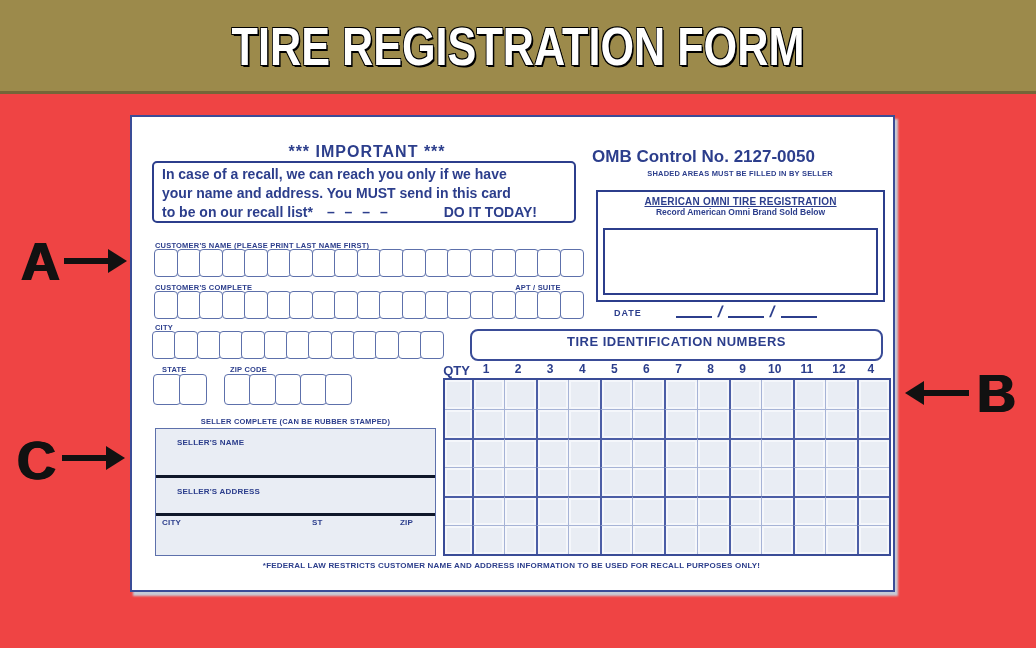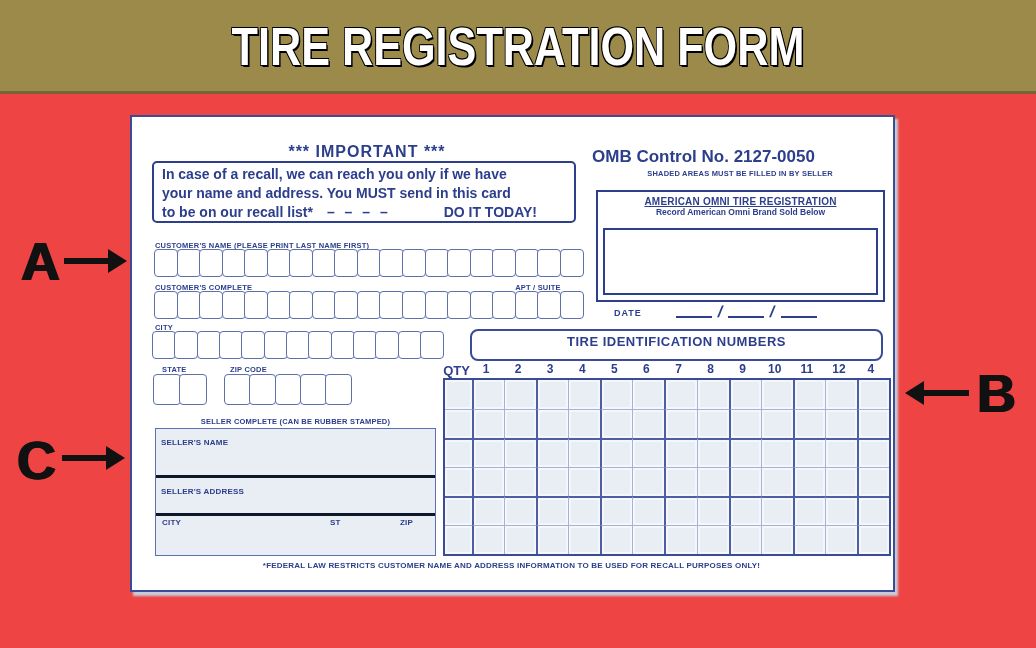--- a/index.html
+++ b/index.html
@@ -24,21 +24,21 @@
   .imp-l3{display:flex;align-items:center;}
   .imp-dash{margin-left:14px;letter-spacing:3px;font-weight:700;}
   .imp-cta{margin-left:auto;margin-right:29px;}
   
   .boxrow{position:absolute;display:flex;}
   .cbox{flex:1;border:1.5px solid #5d70ab;border-radius:4px;margin-left:-1.5px;background:#fff;}
   .cbox:first-child{margin-left:0;}
   
   .seller-box{left:23px;top:311px;width:281px;height:128px;border:1px solid #5d70ab;
               background:#e9edf4;box-sizing:border-box;display:flex;flex-direction:column;}
-  .seller-row{position:relative;padding:2px 5px;box-sizing:border-box;}
+  .seller-row{position:relative;padding:2px 21px;box-sizing:border-box;}
   .seller-row + .seller-row{border-top:3px solid #0f172a;}
   
   .brand-box{left:464px;top:73px;width:289px;height:112px;border:2px solid #2c3e8c;box-sizing:border-box;}
   .brand-title{margin-top:4px;text-align:center;font-size:10px;font-weight:700;text-decoration:underline;letter-spacing:.2px;}
   .brand-sub{text-align:center;font-size:8.5px;font-weight:700;}
   .brand-area{position:absolute;left:5px;right:5px;top:36px;bottom:5px;border:2px solid #2c3e8c;background:#fff;}
   .date-row{left:482px;top:187px;width:270px;display:flex;align-items:flex-end;}
   .date-lbl{font-size:9px;font-weight:700;letter-spacing:1px;margin-right:28px;}
   .dblank{display:inline-block;width:36px;border-bottom:2px solid #2c3e8c;height:12px;margin:0 6px;}
   .dslash{font-size:16px;font-weight:700;line-height:12px;transform:skewX(-12deg);}
@@ -182,21 +182,21 @@
     <div class="abs lbl" style="left:23px;top:300px;width:281px;text-align:center;">SELLER COMPLETE (CAN BE RUBBER STAMPED)</div>
     <div class="abs seller-box">
       <div class="seller-row" style="height:46px;">
         <span class="lbl8">SELLER'S NAME</span>
       </div>
       <div class="seller-row" style="height:38px;">
         <span class="lbl8">SELLER'S ADDRESS</span>
       </div>
       <div class="seller-row" style="flex:1;">
         <span class="lbl8" style="position:absolute;left:6px;top:2px;">CITY</span>
-        <span class="lbl8" style="position:absolute;left:174px;top:2px;">ST</span>
+        <span class="lbl8" style="position:absolute;left:156px;top:2px;">ST</span>
         <span class="lbl8" style="position:absolute;left:244px;top:2px;">ZIP</span>
       </div>
     </div>
 
     <div class="abs" style="left:460px;top:30px;width:296px;text-align:left;font-size:17px;font-weight:600;">OMB Control No. 2127-0050</div>
     <div class="abs lbl" style="left:460px;top:52px;width:296px;text-align:center;">SHADED AREAS MUST BE FILLED IN BY SELLER</div>
     <div class="abs brand-box">
       <div class="brand-title">AMERICAN OMNI TIRE REGISTRATION</div>
       <div class="brand-sub">Record American Omni Brand Sold Below</div>
       <div class="brand-area"></div>

